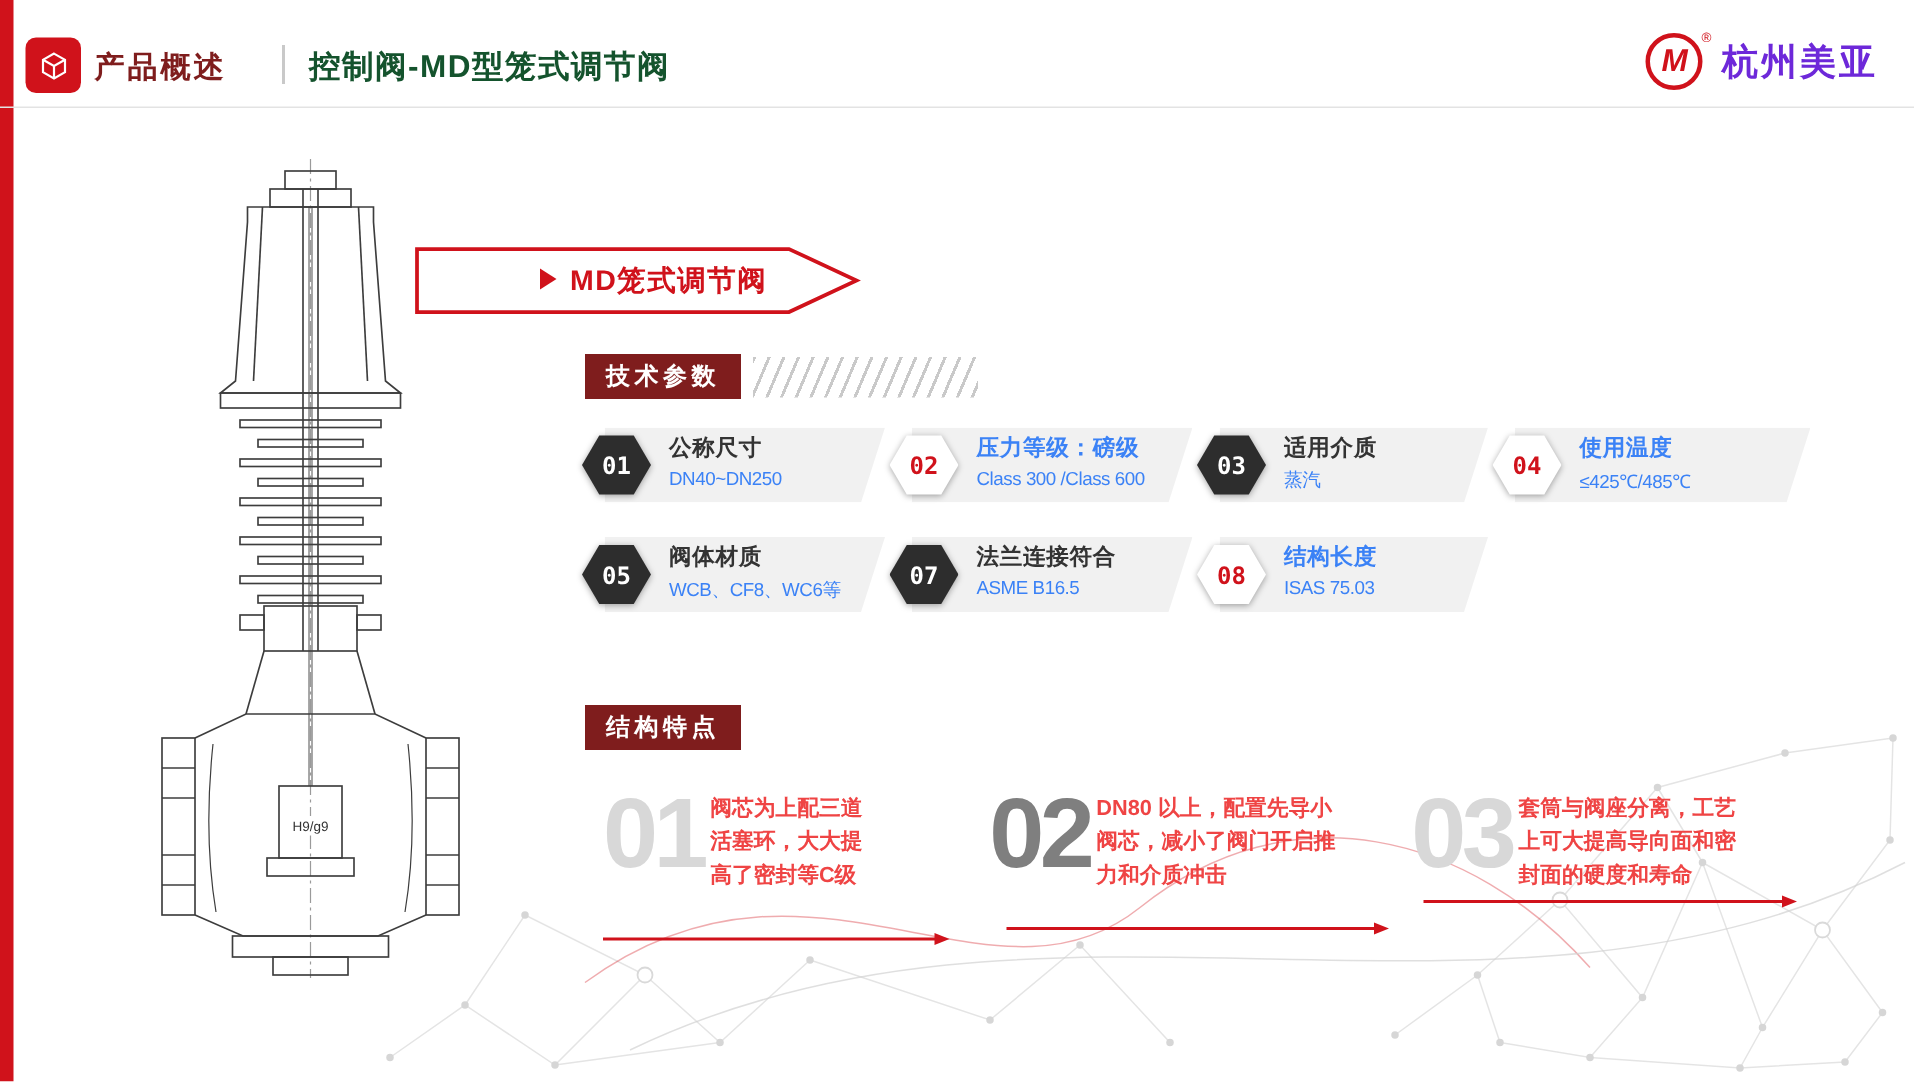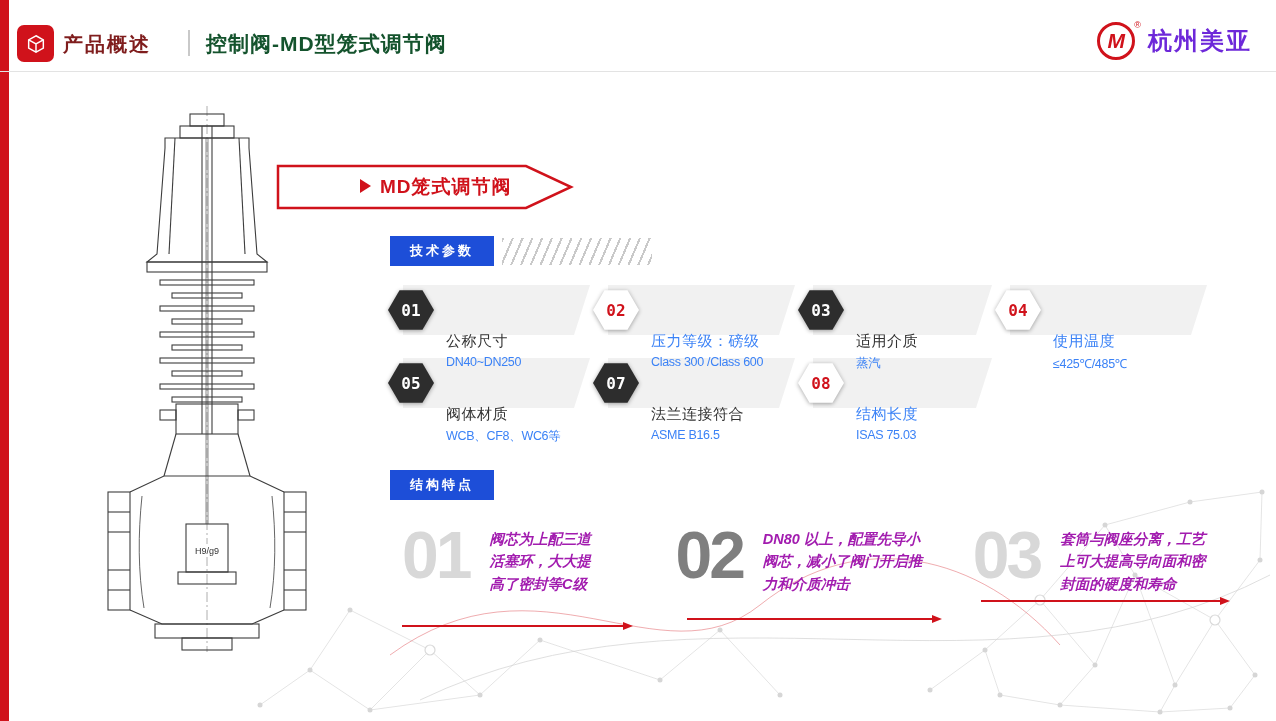--- a/index.html
+++ b/index.html
@@ -20,49 +20,49 @@
     display:flex;align-items:center;justify-content:center;color:#d0121b;font-size:21px;font-weight:bold;font-style:italic;}
   .brand-reg{font-size:9px;color:#d0121b;align-self:flex-start;margin-left:-8px;margin-top:-2px;}
   .brand-name{font-size:24px;font-weight:bold;color:#6d28d9;letter-spacing:2px;}
   
   .ribbon{position:absolute;left:276px;top:163px;width:300px;height:48px;}
   .ribbon svg{position:absolute;left:0;top:0;}
   .ribbon-marker{position:absolute;left:84px;top:16px;width:0;height:0;
     border-left:11px solid #d0121b;border-top:7px solid transparent;border-bottom:7px solid transparent;}
   .ribbon-text{position:absolute;left:104px;top:11px;font-size:19px;font-weight:bold;color:#d0121b;letter-spacing:1px;}
   
-  .section-label{position:absolute;width:104px;height:30px;background:#1d4ed8;color:#fff;
-    display:flex;align-items:center;justify-content:center;font-size:13px;font-weight:bold;letter-spacing:3px;}
+  .section-label{position:absolute;width:104px;height:30px;background:#7f1d1d;color:#fff;
+    display:flex;align-items:center;justify-content:center;font-size:16px;font-weight:bold;letter-spacing:3px;}
   #tech-label{left:390px;top:236px;}
   #feat-label{left:390px;top:470px;}
   .hatch{position:absolute;left:502px;top:238px;width:150px;height:27px;
     background:repeating-linear-gradient(113deg,#c9c9c9 0 2px,transparent 2px 9px);}
   
   .params{position:absolute;left:388px;top:280px;width:832px;display:grid;
     grid-template-columns:205px 205px 197px 215px;row-gap:13px;}
   .param{position:relative;height:60px;}
   .param-bg{position:absolute;left:15px;top:5px;right:3px;bottom:5px;background:#f1f1f1;
     clip-path:polygon(0 0,100% 0,calc(100% - 16px) 100%,0 100%);}
   .hex-wrap{position:absolute;left:0;top:9px;width:46px;height:42px;z-index:2;
     filter:drop-shadow(0 1px 2px rgba(0,0,0,0.35));}
   .hex{width:100%;height:100%;clip-path:polygon(25% 3%,75% 3%,100% 50%,75% 97%,25% 97%,0 50%);
     background:#2d2d2d;color:#fff;display:flex;align-items:center;justify-content:center;
     font-family:"DejaVu Sans Mono",monospace;font-size:16px;font-weight:bold;}
   .param.alt .hex{background:#ffffff;color:#d0121b;}
   .param-text{position:absolute;left:58px;top:9px;z-index:2;}
-  .param-title{font-size:15px;font-weight:normal;color:#333;letter-spacing:0.5px;white-space:nowrap;margin-top:43px;}
+  .param-title{font-size:15px;font-weight:bold;color:#333;letter-spacing:0.5px;white-space:nowrap;}
   .param.alt .param-title{color:#3b82f6;}
   .param-value{margin-top:4px;font-family:Liberation Sans, sans-serif;font-size:12.5px;color:#3b82f6;
     letter-spacing:-0.3px;white-space:nowrap;}
   
   .features{position:absolute;left:402px;top:524px;display:flex;z-index:2;}
   .feature{position:relative;display:flex;align-items:flex-start;}
   .fnum{font-size:66px;font-weight:800;line-height:0.95;letter-spacing:-3px;color:#d8d8d8;}
   .feature.mid .fnum{color:#7f7f7f;}
-  .ftext{margin-left:20px;margin-top:4px;font-size:14.5px;font-weight:bold;color:#a21caf;line-height:1.55;font-style:italic;}
+  .ftext{margin-left:4px;margin-top:4px;font-size:14.5px;font-weight:bold;color:#ef4444;line-height:1.55;}
   .f1 .ftext{width:114px;}
   .f2 .ftext{width:164px;}
   .f3 .ftext{width:158px;}
   .f2{margin-left:72px;}
   .f3{margin-left:46px;}
   .farrow{position:absolute;height:2px;background:#d0121b;}
   .f1 .farrow{left:0px;top:101px;width:222px;}
   .f2 .farrow{left:12px;top:94px;width:246px;}
   .f3 .farrow{left:8px;top:76px;width:240px;}
   .farrow::after{content:"";position:absolute;right:-9px;top:-3.5px;width:0;height:0;

